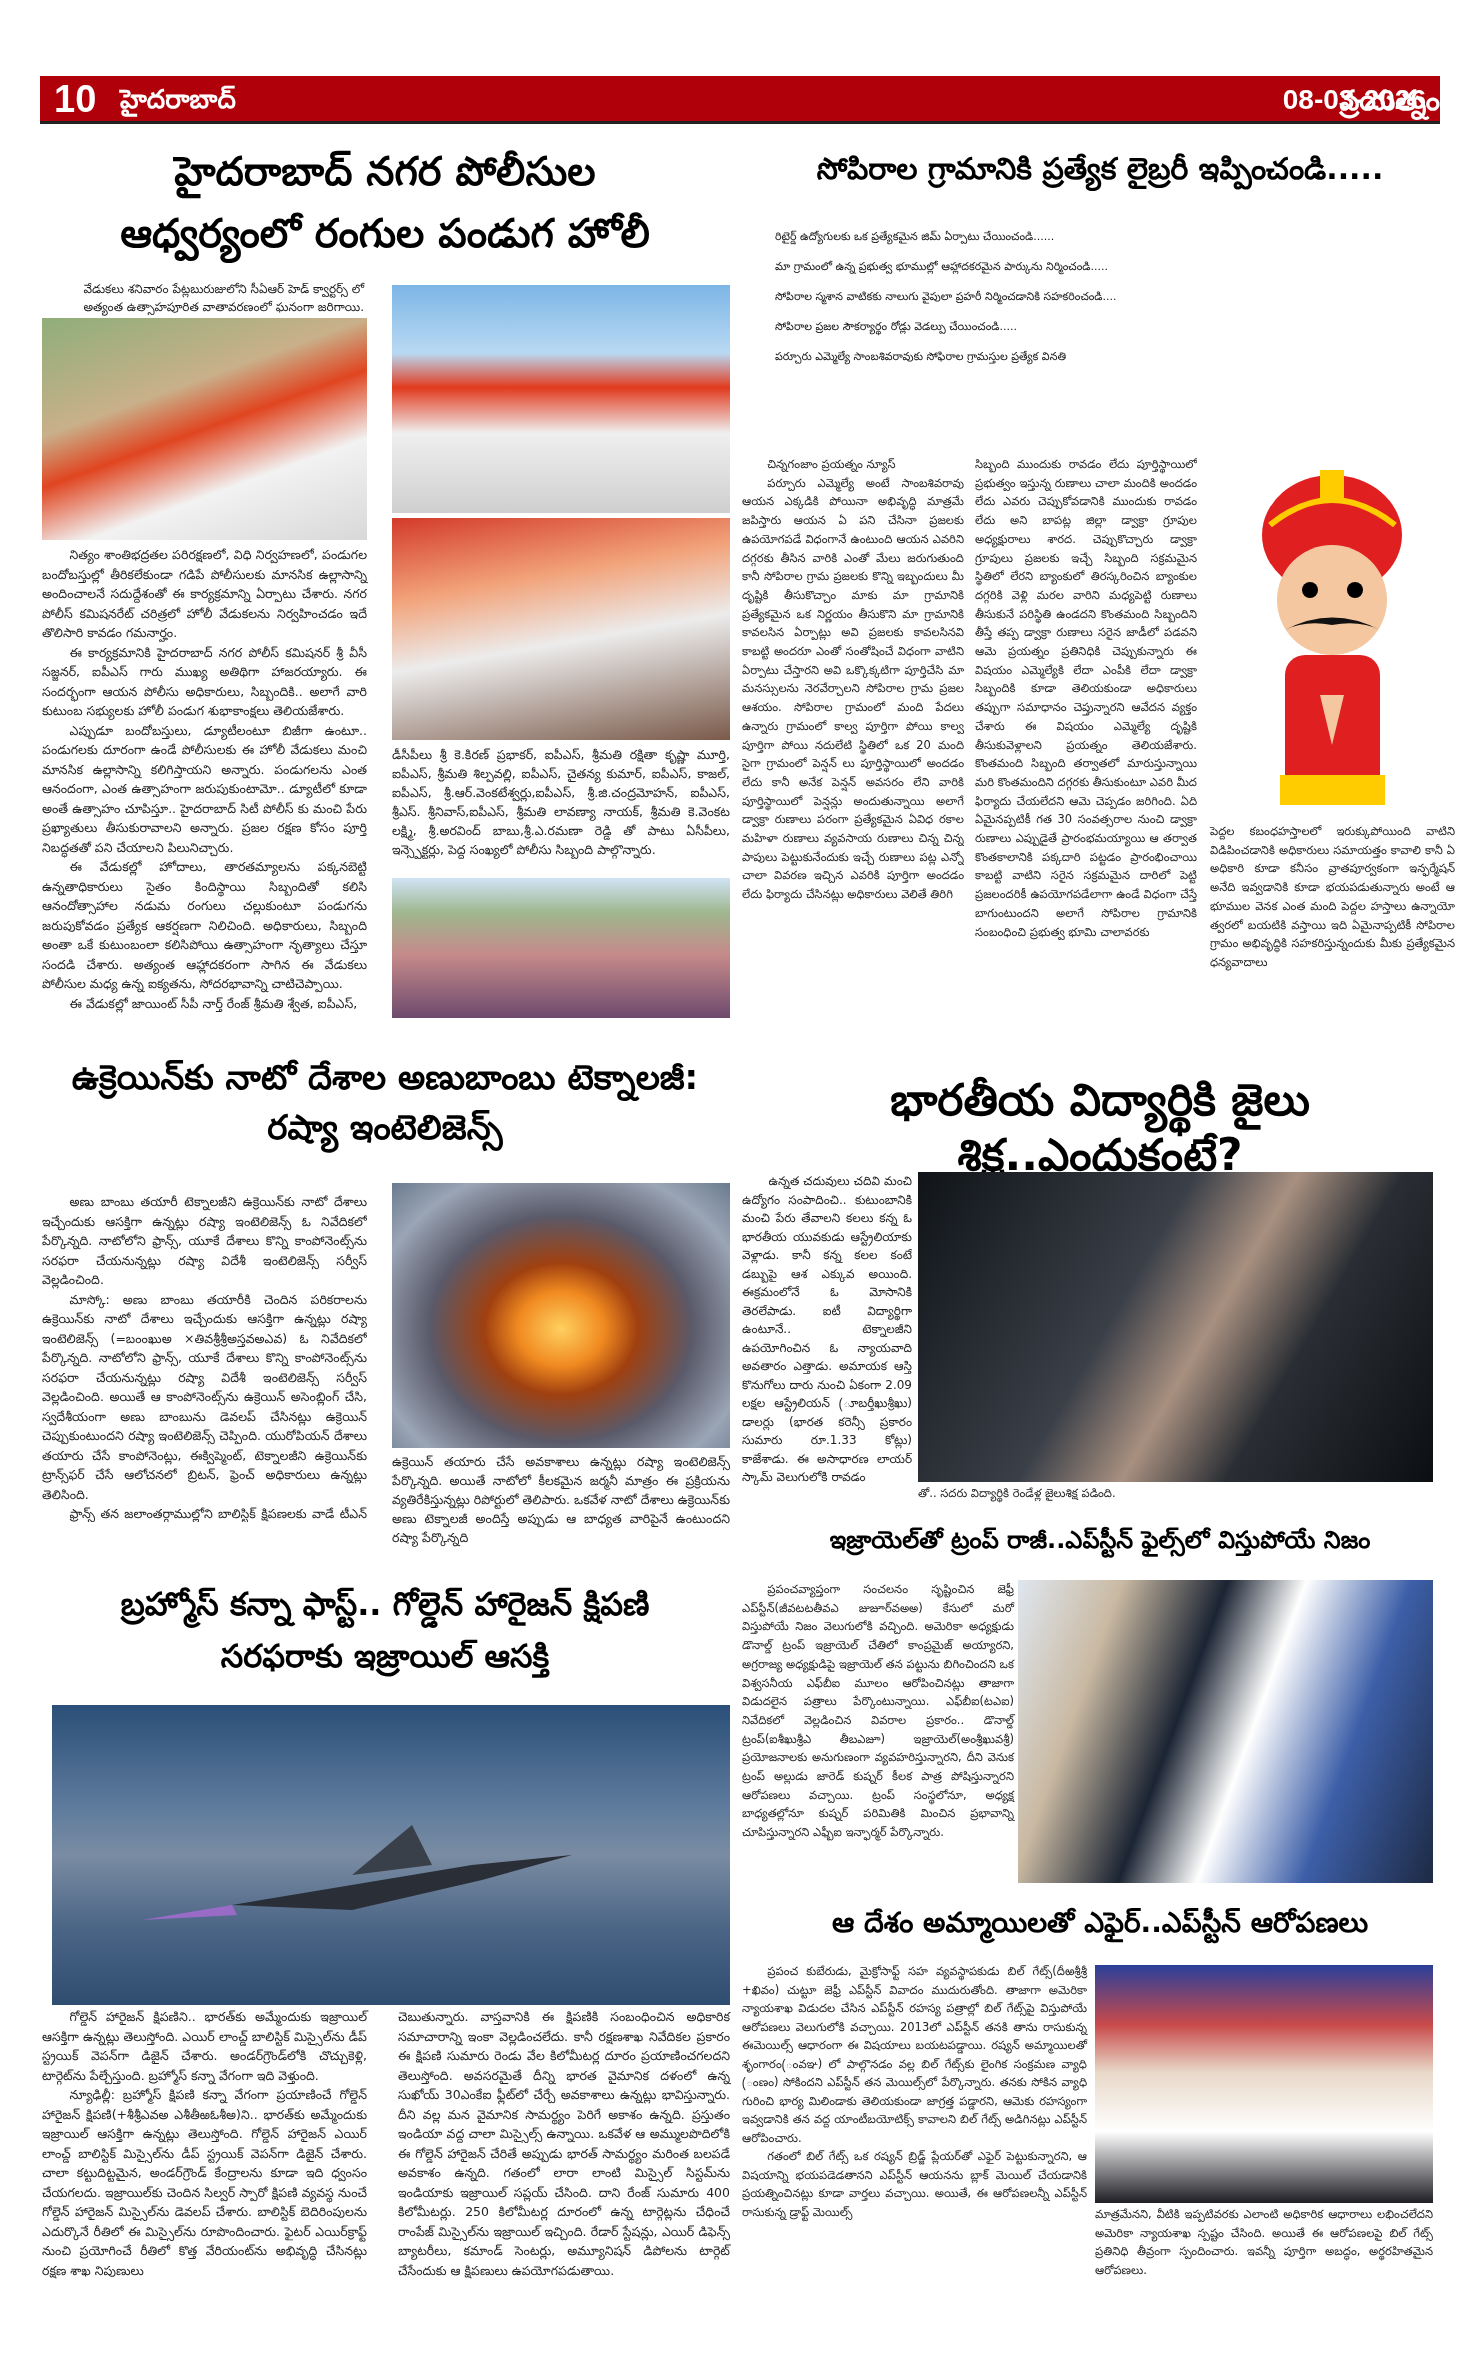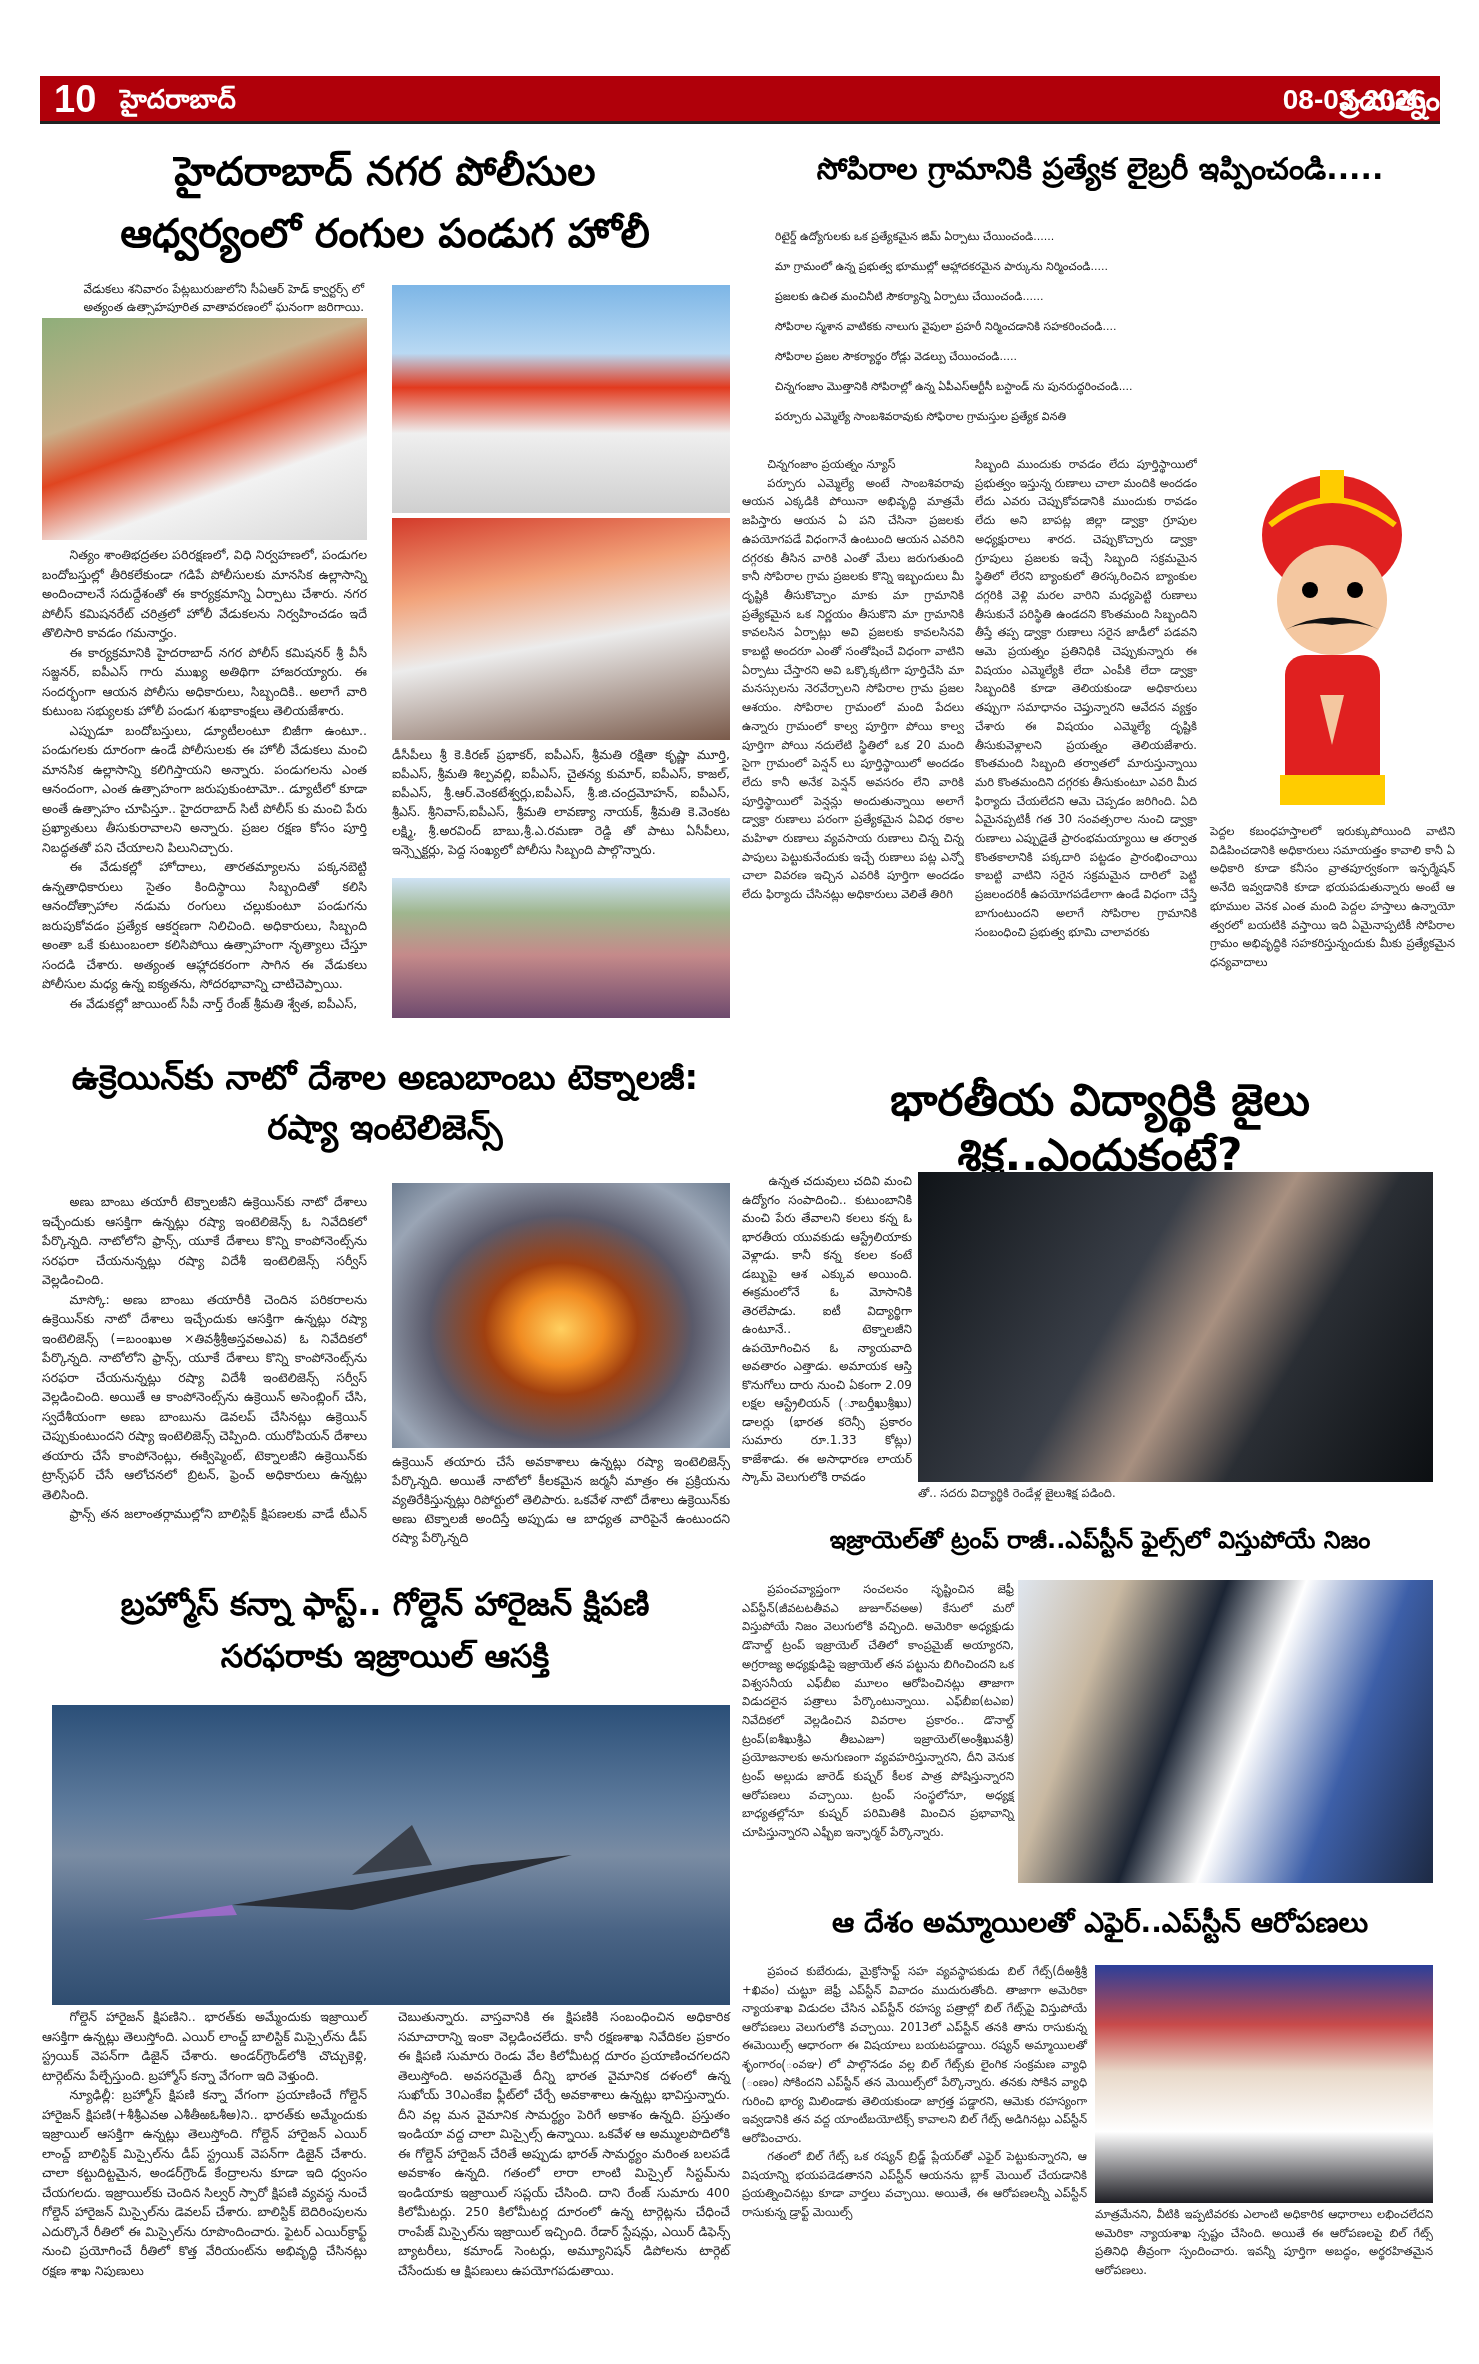--- a/index.html
+++ b/index.html
@@ -59,24 +59,22 @@
   <p>ఈ వేడుకల్లో హోదాలు, తారతమ్యాలను పక్కనబెట్టి ఉన్నతాధికారులు సైతం కిందిస్థాయి సిబ్బందితో కలిసి ఆనందోత్సాహాల నడుమ రంగులు చల్లుకుంటూ పండుగను జరుపుకోవడం ప్రత్యేక ఆకర్షణగా నిలిచింది. అధికారులు, సిబ్బంది అంతా ఒకే కుటుంబంలా కలిసిపోయి ఉత్సాహంగా నృత్యాలు చేస్తూ సందడి చేశారు. అత్యంత ఆహ్లాదకరంగా సాగిన ఈ వేడుకలు పోలీసుల మధ్య ఉన్న ఐక్యతను, సోదరభావాన్ని చాటిచెప్పాయి.</p>
   <p>ఈ వేడుకల్లో జాయింట్ సీపీ నార్త్ రేంజ్ శ్రీమతి శ్వేత, ఐపీఎస్,</p>
 </div>
 <div class="abs caption" style="left:392px;top:745px;width:338px;">డీసీపీలు శ్రీ కె.కిరణ్ ప్రభాకర్, ఐపీఎస్, శ్రీమతి రక్షితా కృష్ణా మూర్తి, ఐపీఎస్, శ్రీమతి శిల్పవల్లి, ఐపీఎస్, చైతన్య కుమార్, ఐపీఎస్, కాజల్, ఐపీఎస్, శ్రీ.ఆర్.వెంకటేశ్వర్లు,ఐపీఎస్, శ్రీ.జి.చంద్రమోహన్, ఐపీఎస్, శ్రీఎస్. శ్రీనివాస్,ఐపీఎస్, శ్రీమతి లావణ్యా నాయక్, శ్రీమతి కె.వెంకట లక్ష్మి, శ్రీ.అరవింద్ బాబు,శ్రీ.ఎ.రమణా రెడ్డి తో పాటు ఏసీపీలు, ఇన్స్పెక్టర్లు, పెద్ద సంఖ్యలో పోలీసు సిబ్బంది పాల్గొన్నారు.</div>
 <div class="abs photo ph-holi4" style="left:392px;top:878px;width:338px;height:140px;"></div>
 
 <div class="abs headline" style="left:745px;top:150px;width:710px;font-size:30px;text-align:center;">సోపిరాల గ్రామానికి ప్రత్యేక లైబ్రరీ ఇప్పించండి.....</div>
 <div class="abs bullets" style="left:775px;top:222px;width:680px;">
   <div>రిటైర్డ్ ఉద్యోగులకు ఒక ప్రత్యేకమైన జిమ్ ఏర్పాటు చేయించండి......</div>
   <div>మా గ్రామంలో ఉన్న ప్రభుత్వ భూముల్లో ఆహ్లాదకరమైన పార్కును నిర్మించండి.....</div>
-  <div>ప్రజలకు ఉచిత మంచినీటి సౌకర్యాన్ని ఏర్పాటు చేయించండి......</div>
   <div>సోపిరాల స్మశాన వాటికకు నాలుగు వైపులా ప్రహరీ నిర్మించడానికి సహకరించండి....</div>
   <div>సోపిరాల ప్రజల సౌకర్యార్థం రోడ్లు వెడల్పు చేయించండి.....</div>
-  <div>చిన్నగంజాం మొత్తానికి సోపిరాల్లో ఉన్న ఏపీఎస్ఆర్టీసీ బస్టాండ్ ను పునరుద్ధరించండి....</div>
   <div>పర్చూరు ఎమ్మెల్యే సాంబశివరావుకు సోఫిరాల గ్రామస్తుల ప్రత్యేక వినతి</div>
 </div>
 <div class="abs body-text" style="left:742px;top:455px;width:222px;height:565px;overflow:hidden;font-size:11.5px;line-height:18.7px;">
   <p>చిన్నగంజాం ప్రయత్నం న్యూస్</p>
   <p>పర్చూరు ఎమ్మెల్యే అంటే సాంబశివరావు ఆయన ఎక్కడికి పోయినా అభివృద్ధి మాత్రమే జపిస్తారు ఆయన ఏ పని చేసినా ప్రజలకు ఉపయోగపడే విధంగానే ఉంటుంది ఆయన ఎవరిని దగ్గరకు తీసిన వారికి ఎంతో మేలు జరుగుతుంది కానీ సోపిరాల గ్రామ ప్రజలకు కొన్ని ఇబ్బందులు మీ దృష్టికి తీసుకొచ్చాం మాకు మా గ్రామానికి ప్రత్యేకమైన ఒక నిర్ణయం తీసుకొని మా గ్రామానికి కావలసిన ఏర్పాట్లు అవి ప్రజలకు కావలసినవి కాబట్టి అందరూ ఎంతో సంతోషించే విధంగా వాటిని ఏర్పాటు చేస్తారని అవి ఒక్కొక్కటిగా పూర్తిచేసి మా మనస్సులను నెరవేర్చాలని సోపిరాల గ్రామ ప్రజల ఆశయం. సోపిరాల గ్రామంలో మంది పేదలు ఉన్నారు గ్రామంలో కాల్వ పూర్తిగా పోయి కాల్వ పూర్తిగా పోయి నదులేటి స్థితిలో ఒక 20 మంది సైగా గ్రామంలో పెన్షన్ లు పూర్తిస్థాయిలో అందడం లేదు కానీ అనేక పెన్షన్ అవసరం లేని వారికి పూర్తిస్థాయిలో పెన్షన్లు అందుతున్నాయి అలాగే డ్వాక్రా రుణాలు పరంగా ప్రత్యేకమైన ఏవిధ రకాల మహిళా రుణాలు వ్యవసాయ రుణాలు చిన్న చిన్న పాపులు పెట్టుకునేందుకు ఇచ్చే రుణాలు పట్ల ఎన్నో చాలా వివరణ ఇచ్చిన ఎవరికి పూర్తిగా అందడం లేదు ఫిర్యాదు చేసినట్లు అధికారులు వెలితే తిరిగి</p>
 </div>
 <div class="abs body-text" style="left:975px;top:455px;width:222px;height:565px;overflow:hidden;font-size:11.5px;line-height:18.7px;">
   <p style="text-indent:0;">సిబ్బంది ముందుకు రావడం లేదు పూర్తిస్థాయిలో ప్రభుత్వం ఇస్తున్న రుణాలు చాలా మందికి అందడం లేదు ఎవరు చెప్పుకోవడానికి ముందుకు రావడం లేదు అని బాపట్ల జిల్లా డ్వాక్రా గ్రూపుల అధ్యక్షురాలు శారద. చెప్పుకొచ్చారు డ్వాక్రా గ్రూపులు ప్రజలకు ఇచ్చే సిబ్బంది సక్రమమైన స్థితిలో లేరని బ్యాంకులో తిరస్కరించిన బ్యాంకుల దగ్గరికి వెళ్లి మరల వారిని మధ్యపెట్టి రుణాలు తీసుకునే పరిస్థితి ఉండదని కొంతమంది సిబ్బందిని తీస్తే తప్ప డ్వాక్రా రుణాలు సరైన జాడీలో పడవని ఆమె ప్రయత్నం ప్రతినిధికి చెప్పుకున్నారు ఈ విషయం ఎమ్మెల్యేకి లేదా ఎంపీకి లేదా డ్వాక్రా సిబ్బందికి కూడా తెలియకుండా అధికారులు తప్పుగా సమాధానం చెప్తున్నారని ఆవేదన వ్యక్తం చేశారు ఈ విషయం ఎమ్మెల్యే దృష్టికి తీసుకువెళ్లాలని ప్రయత్నం తెలియజేశారు. కొంతమంది సిబ్బంది తర్వాతలో మారుస్తున్నాయి మరి కొంతమందిని దగ్గరకు తీసుకుంటూ ఎవరి మీద ఫిర్యాదు చేయలేదని ఆమె చెప్పడం జరిగింది. ఏది ఏమైనప్పటికీ గత 30 సంవత్సరాల నుంచి డ్వాక్రా రుణాలు ఎప్పుడైతే ప్రారంభమయ్యాయి ఆ తర్వాత కొంతకాలానికి పక్కదారి పట్టడం ప్రారంభించాయి కాబట్టి వాటిని సరైన సక్రమమైన దారిలో పెట్టి ప్రజలందరికీ ఉపయోగపడేలాగా ఉండే విధంగా చేస్తే బాగుంటుందని అలాగే సోపిరాల గ్రామానికి సంబంధించి ప్రభుత్వ భూమి చాలావరకు</p>
 </div>
 <div class="abs photo ph-mascot" style="left:1210px;top:455px;width:245px;height:360px;">

